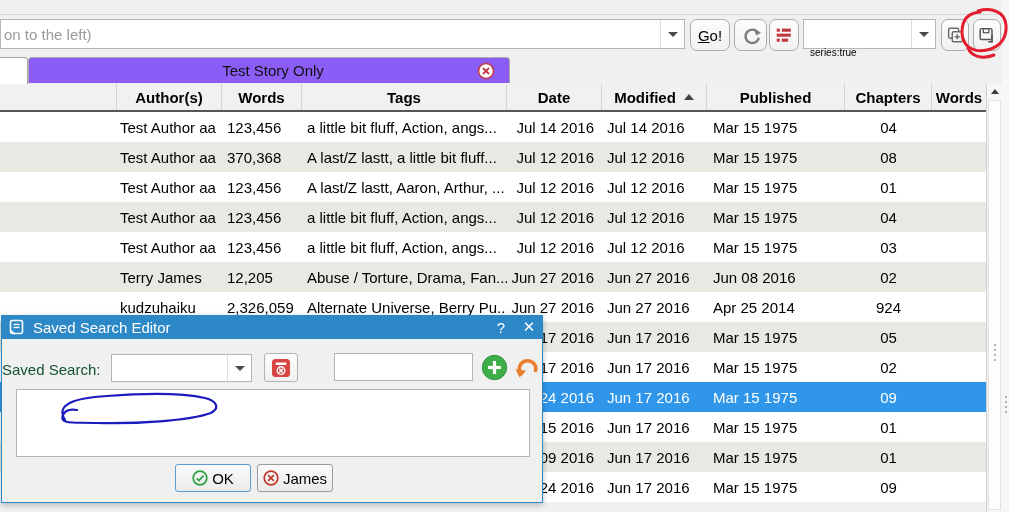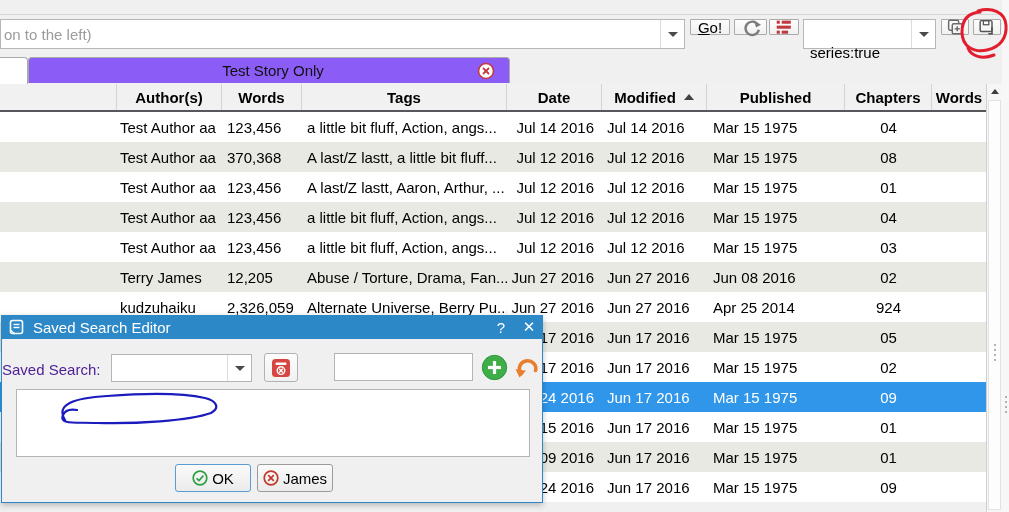--- a/index.html
+++ b/index.html
@@ -12,28 +12,28 @@
   .screen{position:relative;width:1009px;height:512px;background:var(--panel);overflow:hidden;}
 
   
   .topstrip{position:absolute;left:0;top:0;width:1009px;height:15px;background:var(--panel);border-bottom:1px solid #d8d8d8;}
 
   
   .search-combo{position:absolute;left:0;top:19px;width:685px;height:30px;background:#fff;border:1px solid #b7b7b7;display:flex;align-items:center;}
   .search-input{flex:1;height:100%;border:none;outline:none;background:transparent;color:#9b9b9b;font-size:15px;padding-left:3px;}
   .combo-arrow-btn{width:24px;height:100%;border-left:1px solid #dcdcdc;display:flex;align-items:center;justify-content:center;cursor:pointer;}
   .tri-down{width:0;height:0;border-left:5px solid transparent;border-right:5px solid transparent;border-top:5px solid #4a4a4a;}
-  .tbtn{position:absolute;top:19px;height:16px;background:linear-gradient(#fdfdfd,#f1f1f1);border:1px solid #ababab;border-radius:1px;display:flex;align-items:center;justify-content:center;cursor:pointer;font-size:15px;color:#000;}
+  .tbtn{position:absolute;top:19px;height:32px;background:linear-gradient(#fdfdfd,#f1f1f1);border:1px solid #ababab;border-radius:7px;display:flex;align-items:center;justify-content:center;cursor:pointer;font-size:15px;color:#000;}
   .go-btn{left:690px;width:40px;}
   .go-label{display:block;}
   .go-label::first-letter{text-decoration:underline;}
   .refresh-btn{left:734px;width:33px;}
   .bars-btn{left:769px;width:30px;}
   .series-combo{position:absolute;left:803px;top:19px;width:133px;height:30px;background:#fff;border:1px solid #b7b7b7;display:flex;align-items:center;}
-  .series-value{flex:1;font-size:15px;color:#000;padding-left:6px;white-space:nowrap;overflow:hidden;margin-top:36px;}
+  .series-value{flex:1;font-size:10px;color:#000;padding-left:6px;white-space:nowrap;overflow:hidden;margin-top:36px;}
   .copy-btn{left:941px;width:28px;}
   .save-btn{left:973px;width:28px;}
   .annotation-red{position:absolute;left:950px;top:3px;width:59px;height:60px;pointer-events:none;z-index:40;}
 
   
   .tab-fragment{position:absolute;left:0;top:57px;width:28px;height:27px;background:#fff;border-top:1px solid #a9a9a9;border-right:1px solid #a9a9a9;border-top-right-radius:4px;}
   .tab{position:absolute;left:28px;top:57px;width:482px;height:26px;background:#8b5cf6;border:1px solid #a9a9a9;border-bottom:none;border-top-left-radius:4px;border-top-right-radius:4px;display:flex;align-items:center;cursor:pointer;}
   .tab-label{flex:1;text-align:center;font-size:15px;color:#111;padding-left:40px;}
   .tab-close{width:18px;height:18px;margin-right:14px;cursor:pointer;flex:0 0 auto;}
 
@@ -78,21 +78,21 @@
   .vthumb .grip-dots{top:243px;}
   .rightstrip{position:absolute;left:1002px;top:0;width:7px;height:512px;background:#f7f7f7;}
   .rightstrip .grip-dots{top:396px;}
 
   
   .dialog{position:absolute;left:1px;top:315px;width:542px;height:188px;z-index:30;background:var(--panel);border:1px solid var(--titlebar);box-shadow:0 2px 6px rgba(0,0,0,.25);}
   .dlg-title{position:absolute;left:-1px;top:-1px;width:542px;height:24px;background:var(--titlebar);display:flex;align-items:center;color:#fff;font-size:15px;}
   .dlg-icon{margin:0 9px 0 8px;display:flex;}
   .dlg-title-text{flex:1;}
   .dlg-help,.dlg-close{width:28px;text-align:center;cursor:pointer;font-size:15px;color:#fff;}
-  .dlg-label{position:absolute;left:0;top:45px;font-size:15px;color:#4c1d95;}
+  .dlg-label{position:absolute;left:0;top:45px;font-size:15px;color:#14532d;}
   .dlg-combo{position:absolute;left:109px;top:38px;width:141px;height:28px;background:#fff;border:1px solid #b5b5b5;display:flex;align-items:center;}
   .dlg-combo .spacer{flex:1;}
   .dlg-delete{position:absolute;left:262px;top:37px;width:34px;height:29px;background:linear-gradient(#fdfdfd,#f0f0f0);border:1px solid #b2b2b2;border-radius:3px;display:flex;align-items:center;justify-content:center;cursor:pointer;}
   .dlg-input{position:absolute;left:332px;top:37px;width:139px;height:28px;background:#fff;border:1px solid #b5b5b5;font-size:15px;padding:0 4px;outline:none;}
   .dlg-add{position:absolute;left:478px;top:37px;width:28px;height:28px;cursor:pointer;display:flex;align-items:center;justify-content:center;}
   .dlg-undo{position:absolute;left:510px;top:37px;width:28px;height:28px;cursor:pointer;display:flex;align-items:center;justify-content:center;}
   .dlg-textarea{position:absolute;left:14px;top:73px;width:514px;height:68px;background:#fff;border:1px solid #b5b5b5;}
   .annotation-blue{position:absolute;left:0;top:0;width:514px;height:68px;pointer-events:none;}
   .dlg-btn{position:absolute;top:148px;height:28px;background:linear-gradient(#fafafa,#ebebeb);border-radius:3px;display:flex;align-items:center;justify-content:center;gap:4px;font-size:15px;color:#000;cursor:pointer;}
   .ok-btn{left:173px;width:76px;border:1px solid #5b9bd0;}

